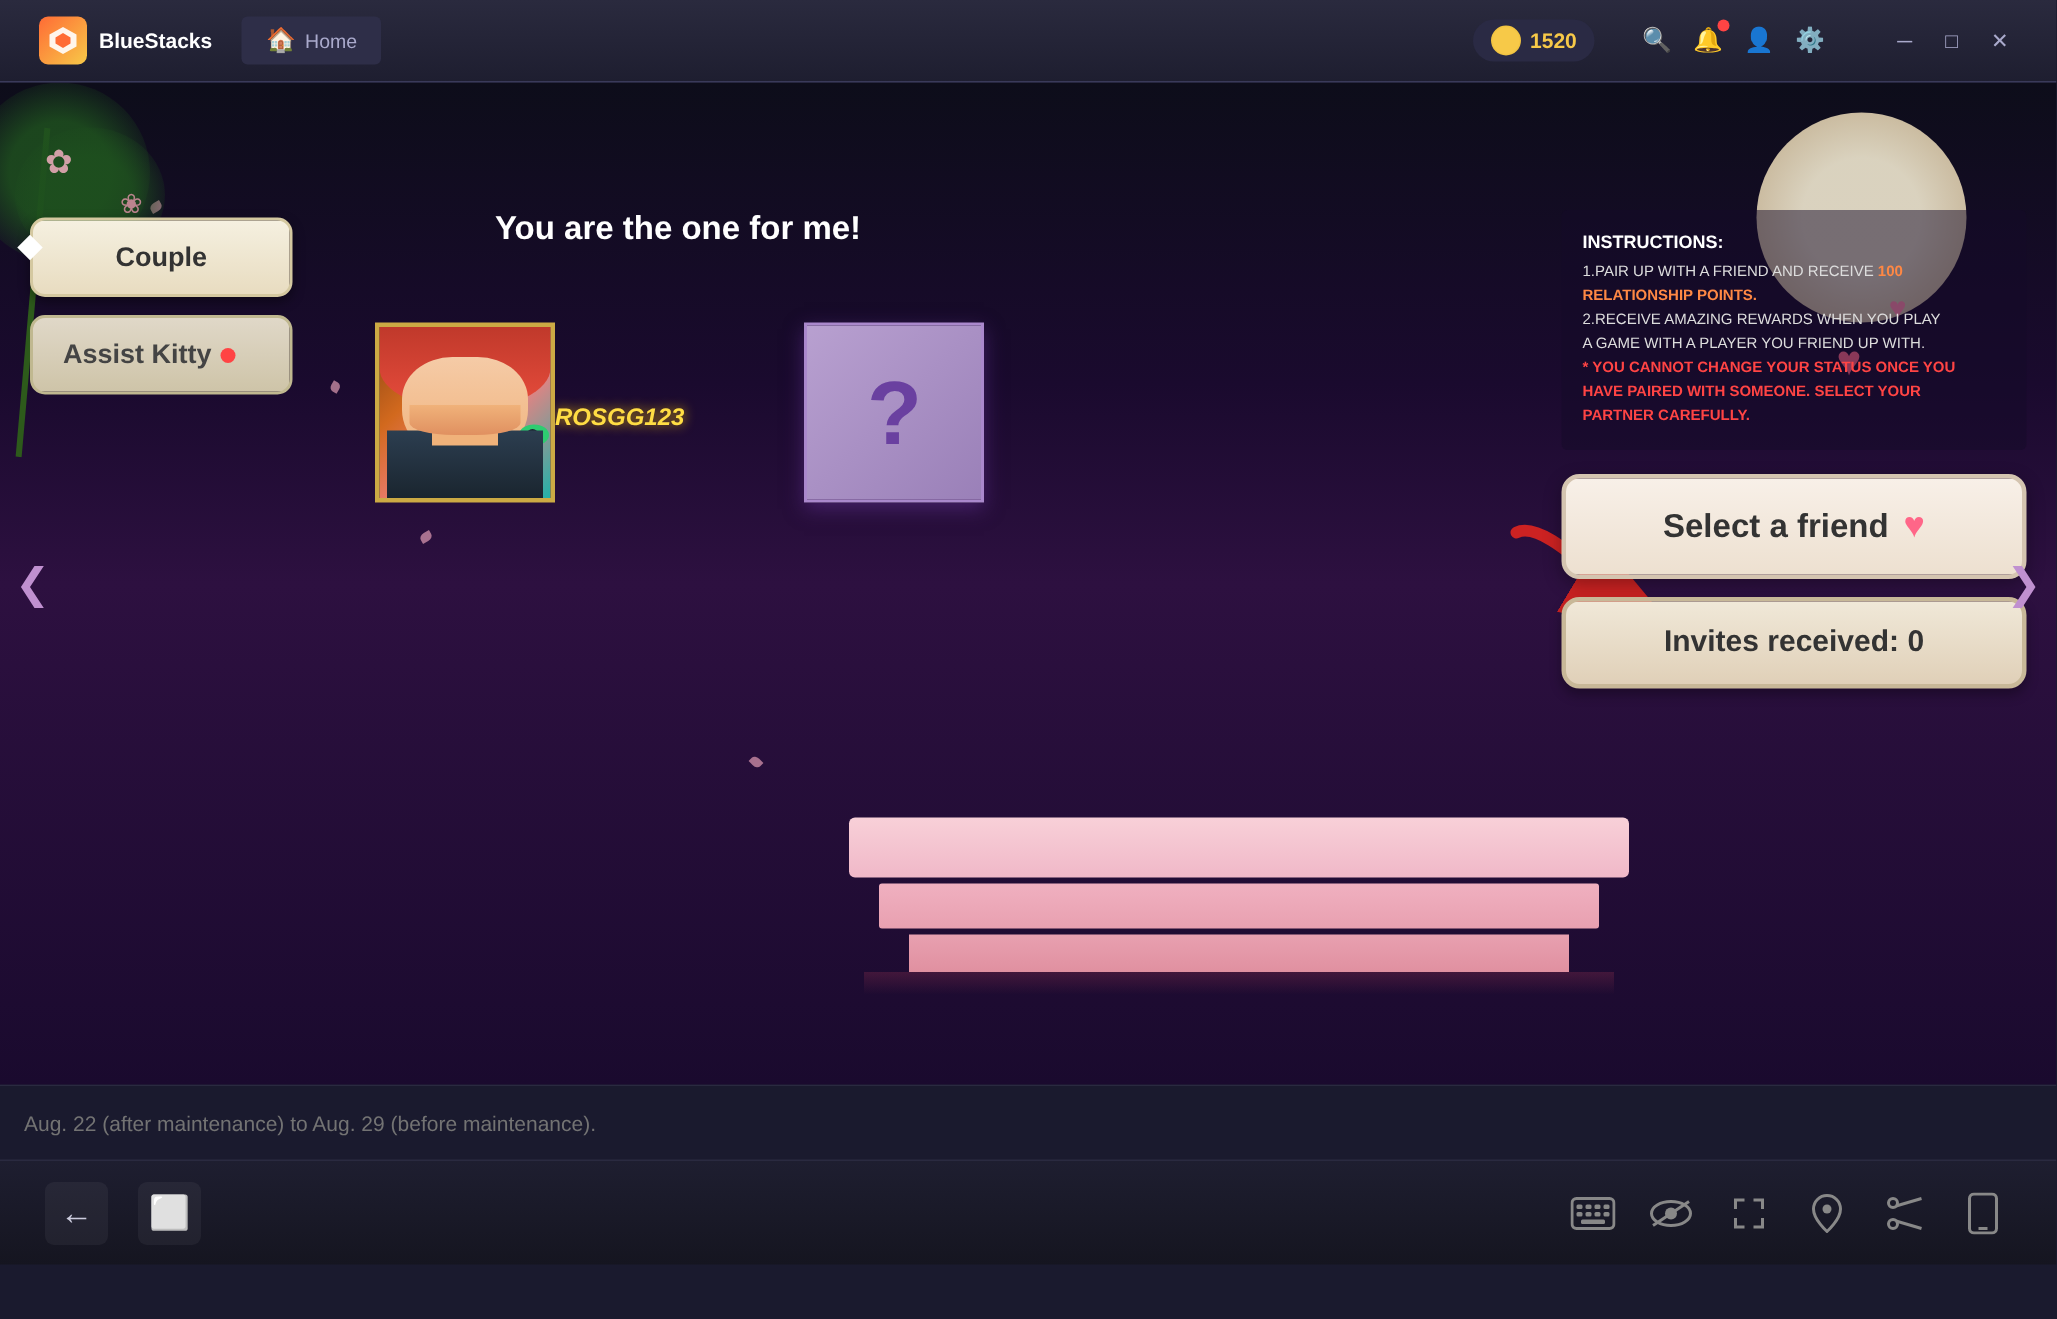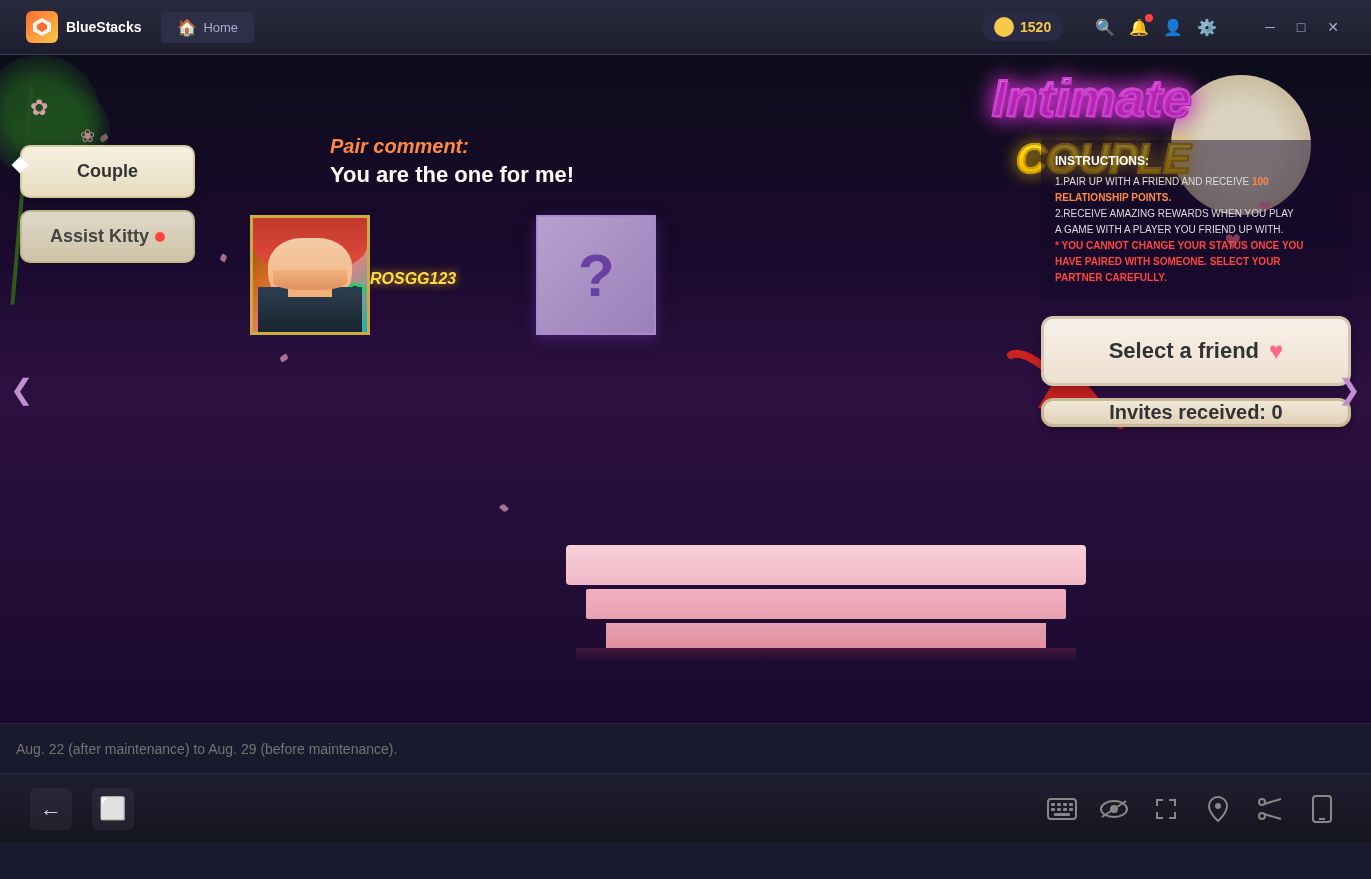--- a/index.html
+++ b/index.html
@@ -185,21 +185,21 @@
     }
     .menu-btn-mission {
       background: linear-gradient(180deg, #e0d8c8 0%, #cec4a8 100%);
       color: #444;
       border: 2px solid #c0b890;
     }
     .menu-btn-assist {
       background: linear-gradient(180deg, #e0d8c8 0%, #cec4a8 100%);
       color: #444;
       border: 2px solid #c0b890;
-      display: flex; align-items: center; justify-content: center; gap: 6px;
+      display: flex; align-items: center; gap: 6px;
     }
     .kitty-dot {
       width: 10px; height: 10px;
       background: #ff4444;
       border-radius: 50%;
     }
 
     
     .game-center {
       position: absolute;
@@ -404,21 +404,21 @@
       gap: 10px;
       margin-bottom: 12px;
       box-shadow: 0 4px 12px rgba(0,0,0,0.3);
     }
     .heart-icon {
       color: #ff6688;
       font-size: 24px;
     }
     .invites-btn {
       width: 100%;
-      padding: 0 20px;
+      padding: 16px 20px;
       background: linear-gradient(180deg, #f0e8d8 0%, #e0d0b8 100%);
       border: 3px solid #c8b898;
       border-radius: 12px;
       font-size: 20px;
       font-weight: bold;
       color: #333;
       cursor: pointer;
       text-align: center;
       box-shadow: 0 4px 8px rgba(0,0,0,0.3);
     }
@@ -550,40 +550,35 @@
   <div style="position:absolute;top:0;left:0;width:200px;height:250px;overflow:hidden;">
     <div style="position:absolute;top:30px;left:20px;width:4px;height:220px;background:#2d5a1b;transform:rotate(5deg);"></div>
     <div style="position:absolute;top:0px;left:-20px;width:120px;height:120px;background:radial-gradient(ellipse,rgba(30,80,30,0.85) 40%,transparent 80%);border-radius:50%;"></div>
     <div style="position:absolute;top:30px;left:10px;width:100px;height:90px;background:radial-gradient(ellipse,rgba(30,80,30,0.8) 40%,transparent 80%);border-radius:50%;"></div>
   </div>
 
   <div style="position:absolute;top:40px;left:30px;font-size:22px;color:rgba(255,180,200,0.8);">✿</div>
   <div style="position:absolute;top:70px;left:80px;font-size:18px;color:rgba(255,160,190,0.7);">❀</div>
   <div style="position:absolute;top:100px;left:50px;font-size:16px;color:rgba(255,170,195,0.8);">✿</div>
 
-  <div class="intimate-title">
-    <span class="intimate-word">Intimate</span>
-    <span class="couple-word">COUPLE</span>
-  </div>
 
   <div class="left-menu">
 
     <div style="position:absolute;left:-6px;top:14px;width:12px;height:12px;background:white;transform:rotate(45deg);z-index:10;"></div>
 
     <button class="menu-btn menu-btn-couple">Couple</button>
     <button class="menu-btn menu-btn-assist">
       <span>Assist Kitty</span>
       <span class="kitty-dot"></span>
     </button>
   </div>
 
   <div class="game-center">
 
     <div class="pair-comment-area">
-      <div class="pair-comment-label">Pair comment:</div>
       <div class="pair-comment-text">You are the one for me!</div>
     </div>
 
     <div class="players-area">
 
       <div class="player-card">
         <div class="player-avatar">
 
           <div class="avatar-hair"></div>
 

